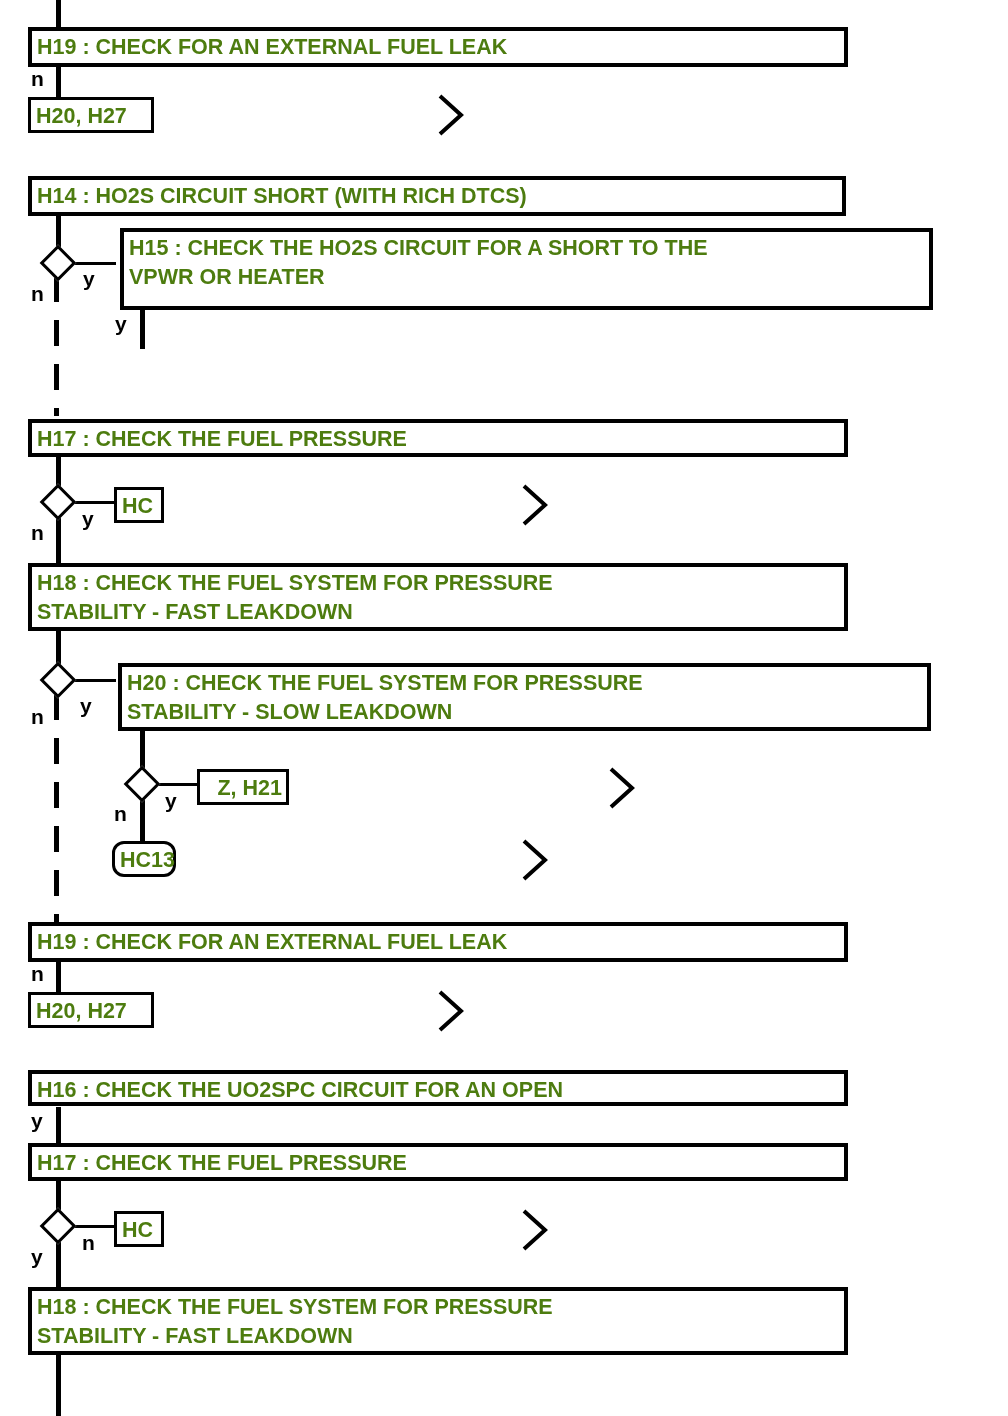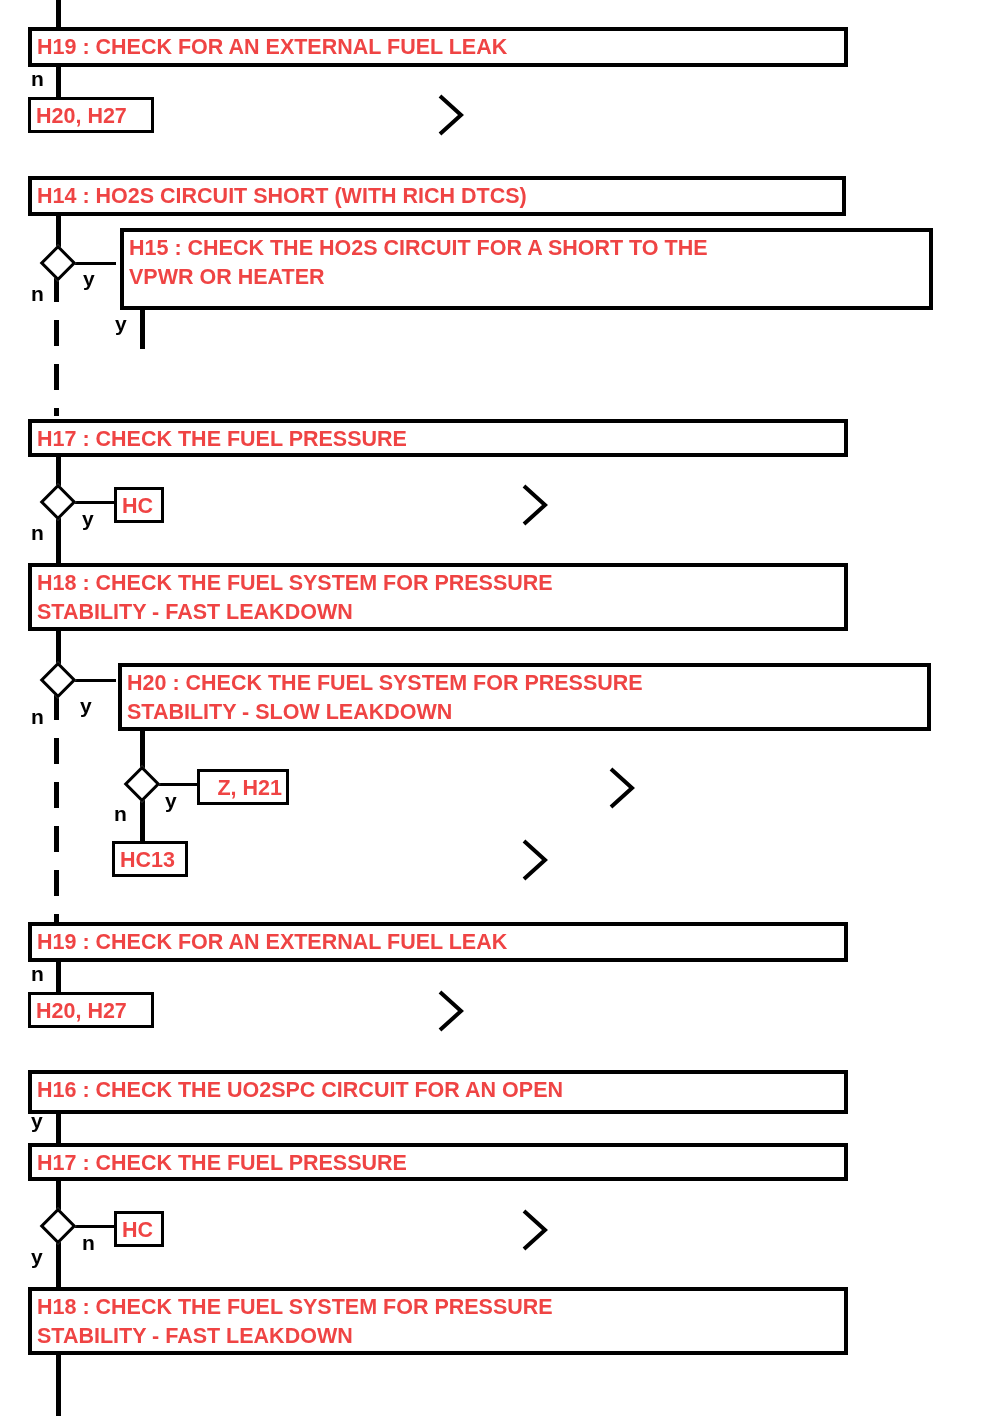--- a/index.html
+++ b/index.html
@@ -21,21 +21,21 @@
   .box {
     position: absolute;
     box-sizing: border-box;
     background: #ffffff;
     border: 4px solid #000000;
     font-family: "Liberation Sans", sans-serif;
     font-weight: bold;
     font-size: 21.5px;
     line-height: 29px;
     letter-spacing: 0px;
-    color: #ef4444;
+    color: #4d7c0f;
     padding: 2px 4px 2px 5px;
     white-space: pre-line;
     z-index: 5;
   }
   .box.thin {
     border-width: 3px;
   }
   
   .vline {
     position: absolute;
@@ -168,21 +168,21 @@
   <div class="box thin" style="left:197px; top:769px; width:92px; height:36px;text-align:right;">Z, H21</div>
 
   <div class="chevron" style="left:608px; top:765px;">
     <svg width="30" height="46" viewBox="0 0 30 46">
       <polyline points="3,4 24,23 3,42" fill="none" stroke="#000" stroke-width="4"></polyline>
     </svg>
   </div>
 
   <div class="vline" style="left:140px; top:797px; height:46px;"></div>
 
-  <div class="box thin" style="left:112px; top:841px; width:76px; height:36px;">HC13</div>
+  <div class="box thin" style="left:112px; top:841px; width:64px; height:36px;border-radius:12px;">HC13</div>
 
   <div class="chevron" style="left:521px; top:837px;">
     <svg width="30" height="46" viewBox="0 0 30 46">
       <polyline points="3,4 24,23 3,42" fill="none" stroke="#000" stroke-width="4"></polyline>
     </svg>
   </div>
 
   <div class="vline dashed" style="left:54px; top:694px; height:229px;"></div>
 
   <div class="box" style="left:28px; top:922px; width:820px; height:40px;">H19 : CHECK FOR AN EXTERNAL FUEL LEAK</div>
@@ -191,21 +191,21 @@
   <div class="blabel" style="left:31px; top:963px;">n</div>
 
   <div class="box thin" style="left:28px; top:992px; width:126px; height:36px;">H20, H27</div>
 
   <div class="chevron" style="left:437px; top:988px;">
     <svg width="30" height="46" viewBox="0 0 30 46">
       <polyline points="3,4 24,23 3,42" fill="none" stroke="#000" stroke-width="4"></polyline>
     </svg>
   </div>
 
-  <div class="box" style="left:28px; top:1070px; width:820px; height:44px;">H16 : CHECK THE UO2SPC CIRCUIT FOR AN OPEN</div>
+  <div class="box" style="left:28px; top:1070px; width:820px; height:36px;">H16 : CHECK THE UO2SPC CIRCUIT FOR AN OPEN</div>
 
   <div class="vline" style="left:56px; top:1107px; height:38px;"></div>
   <div class="blabel" style="left:31px; top:1110px;">y</div>
 
   <div class="box" style="left:28px; top:1143px; width:820px; height:38px;">H17 : CHECK THE FUEL PRESSURE</div>
 
   <div class="vline" style="left:56px; top:1180px; height:34px;"></div>
 
   <div class="diamond" style="left:45px; top:1213px;"></div>
   <div class="hline" style="left:71px; top:1225px; width:45px;"></div>

